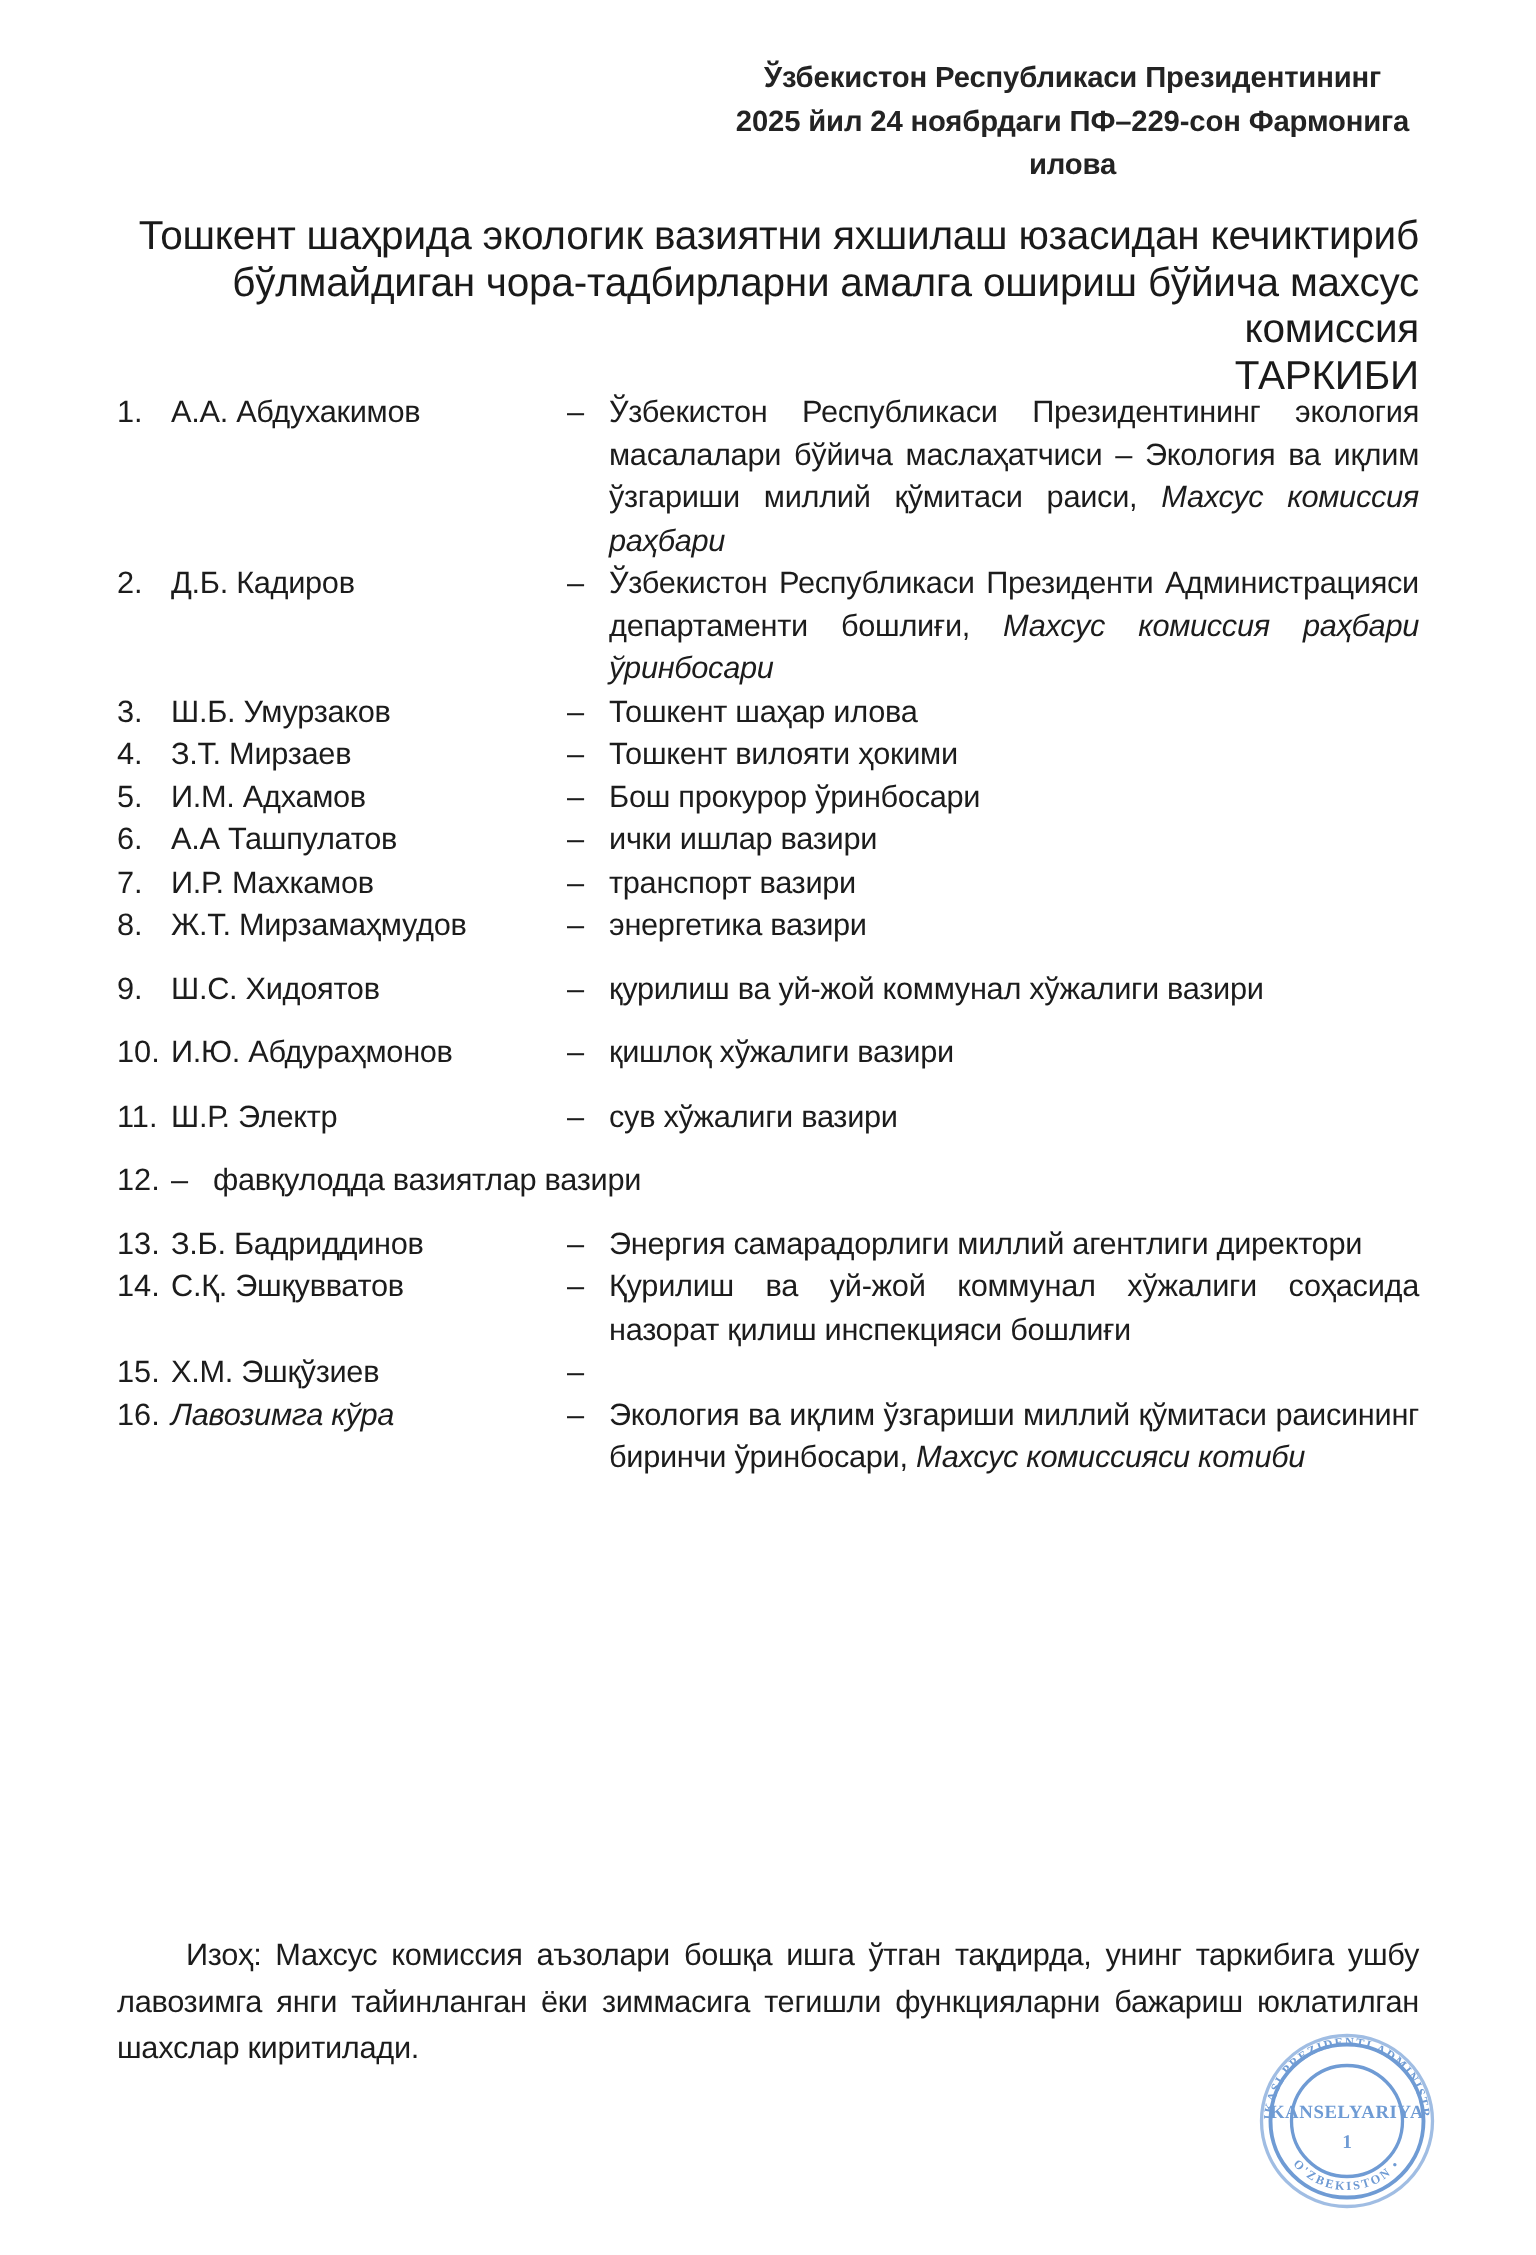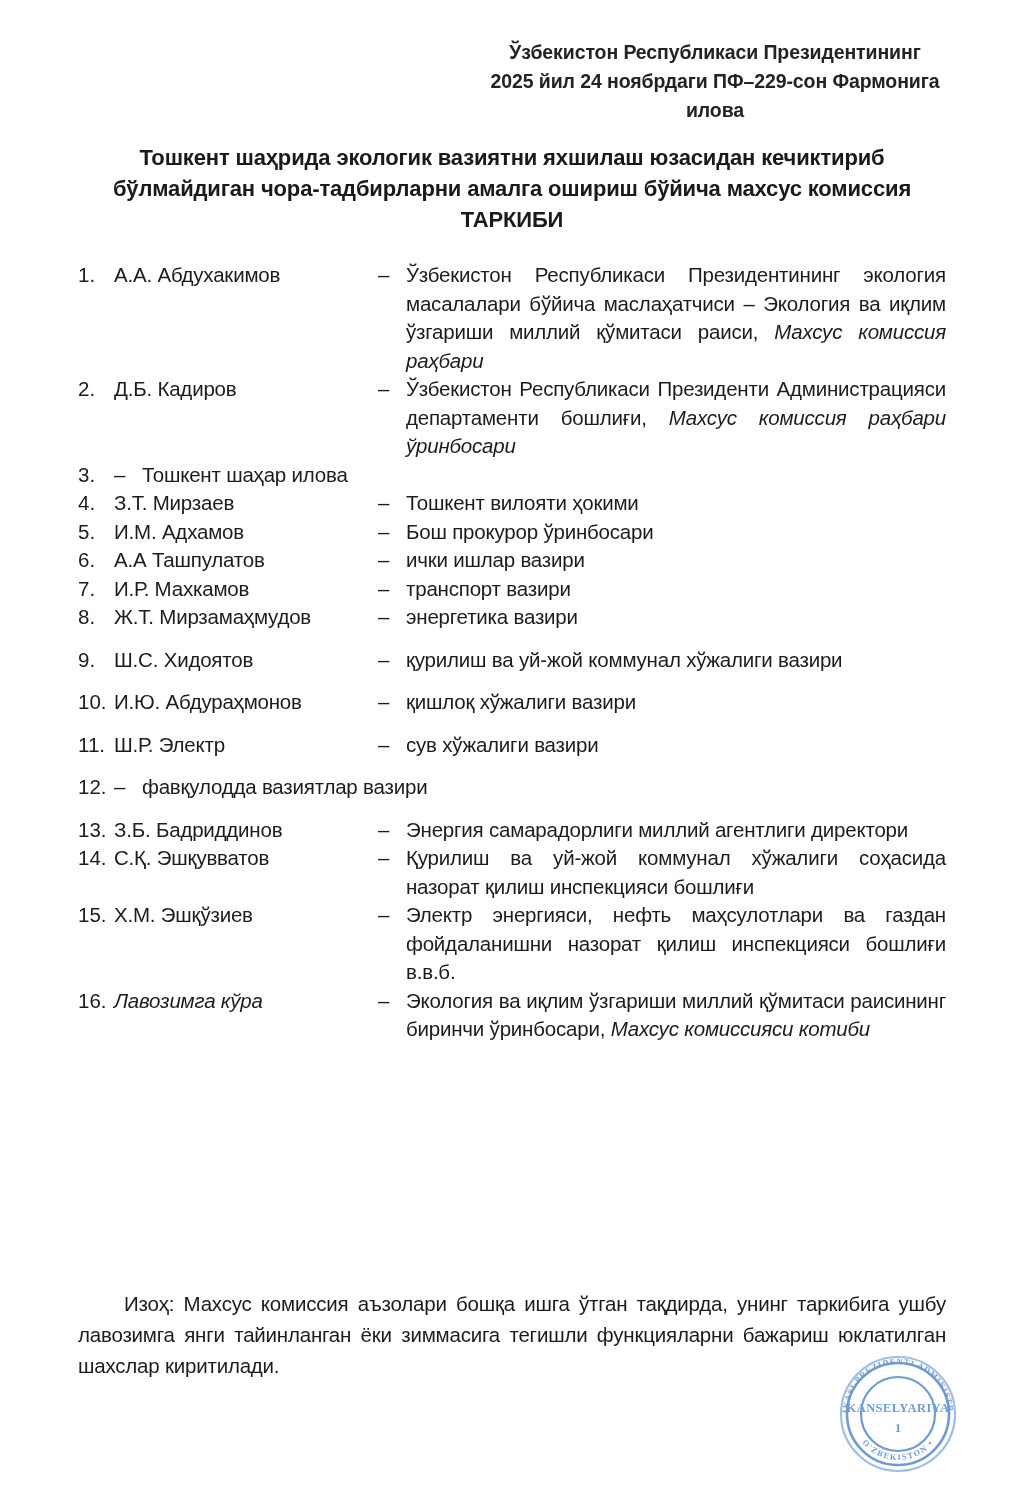--- a/index.html
+++ b/index.html
@@ -38,23 +38,23 @@
     color: #232323;
   }
   .doc-header .hline { display: block; white-space: nowrap; }
 
   
   .doc-title {
     position: absolute;
     left: 78px;
     top: 142px;
     width: 868px;
-    text-align: center;
-    font-size: 22px;
-    font-weight: 700;
+    text-align: right;
+    font-size: 27px;
+    font-weight: 400;
     line-height: 31px;
     color: #1a1a1a;
     letter-spacing: -0.15px;
   }
   .doc-title .tline { display: block; }
 
   
   .members {
     position: absolute;
     left: 78px;
@@ -149,20 +149,21 @@
         <div class="m-desc"><span>Ўзбекистон Республикаси Президентининг экология масалалари бўйича маслаҳатчиси – Экология ва иқлим ўзгариши миллий қўмитаси раиси, </span><i>Махсус комиссия раҳбари</i></div>
       </div>
       <div class="member-row gap-tight">
         <div class="m-num">2.</div>
         <div class="m-name">Д.Б. Кадиров</div>
         <div class="m-dash">–</div>
         <div class="m-desc"><span>Ўзбекистон Республикаси Президенти Администрацияси департаменти бошлиғи, </span><i>Махсус комиссия раҳбари ўринбосари</i></div>
       </div>
       <div class="member-row gap-tight">
         <div class="m-num">3.</div>
+        <div class="m-name">Ш.Б. Умурзаков</div>
         <div class="m-dash">–</div>
         <div class="m-desc"><span>Тошкент шаҳар илова</span></div>
       </div>
       <div class="member-row gap-tight">
         <div class="m-num">4.</div>
         <div class="m-name">З.Т. Мирзаев</div>
         <div class="m-dash">–</div>
         <div class="m-desc"><span>Тошкент вилояти ҳокими</span></div>
       </div>
       <div class="member-row gap-tight">
@@ -221,21 +222,20 @@
       <div class="member-row gap-tight">
         <div class="m-num">14.</div>
         <div class="m-name">С.Қ. Эшқувватов</div>
         <div class="m-dash">–</div>
         <div class="m-desc"><span>Қурилиш ва уй-жой коммунал хўжалиги соҳасида назорат қилиш инспекцияси бошлиғи</span></div>
       </div>
       <div class="member-row gap-tight">
         <div class="m-num">15.</div>
         <div class="m-name">Х.М. Эшқўзиев</div>
         <div class="m-dash">–</div>
-        <div class="m-desc"><span>Электр энергияси, нефть маҳсулотлари ва газдан фойдаланишни назорат қилиш инспекцияси бошлиғи в.в.б.</span></div>
       </div>
       <div class="member-row gap-tight">
         <div class="m-num">16.</div>
         <div class="m-name italic">Лавозимга кўра</div>
         <div class="m-dash">–</div>
         <div class="m-desc"><span>Экология ва иқлим ўзгариши миллий қўмитаси раисининг биринчи ўринбосари, </span><i>Махсус комиссияси котиби</i></div>
       </div>
     </div>
 
   <div class="note">Изоҳ: Махсус комиссия аъзолари бошқа ишга ўтган тақдирда, унинг таркибига ушбу лавозимга янги тайинланган ёки зиммасига тегишли функцияларни бажариш юклатилган шахслар киритилади.</div>

